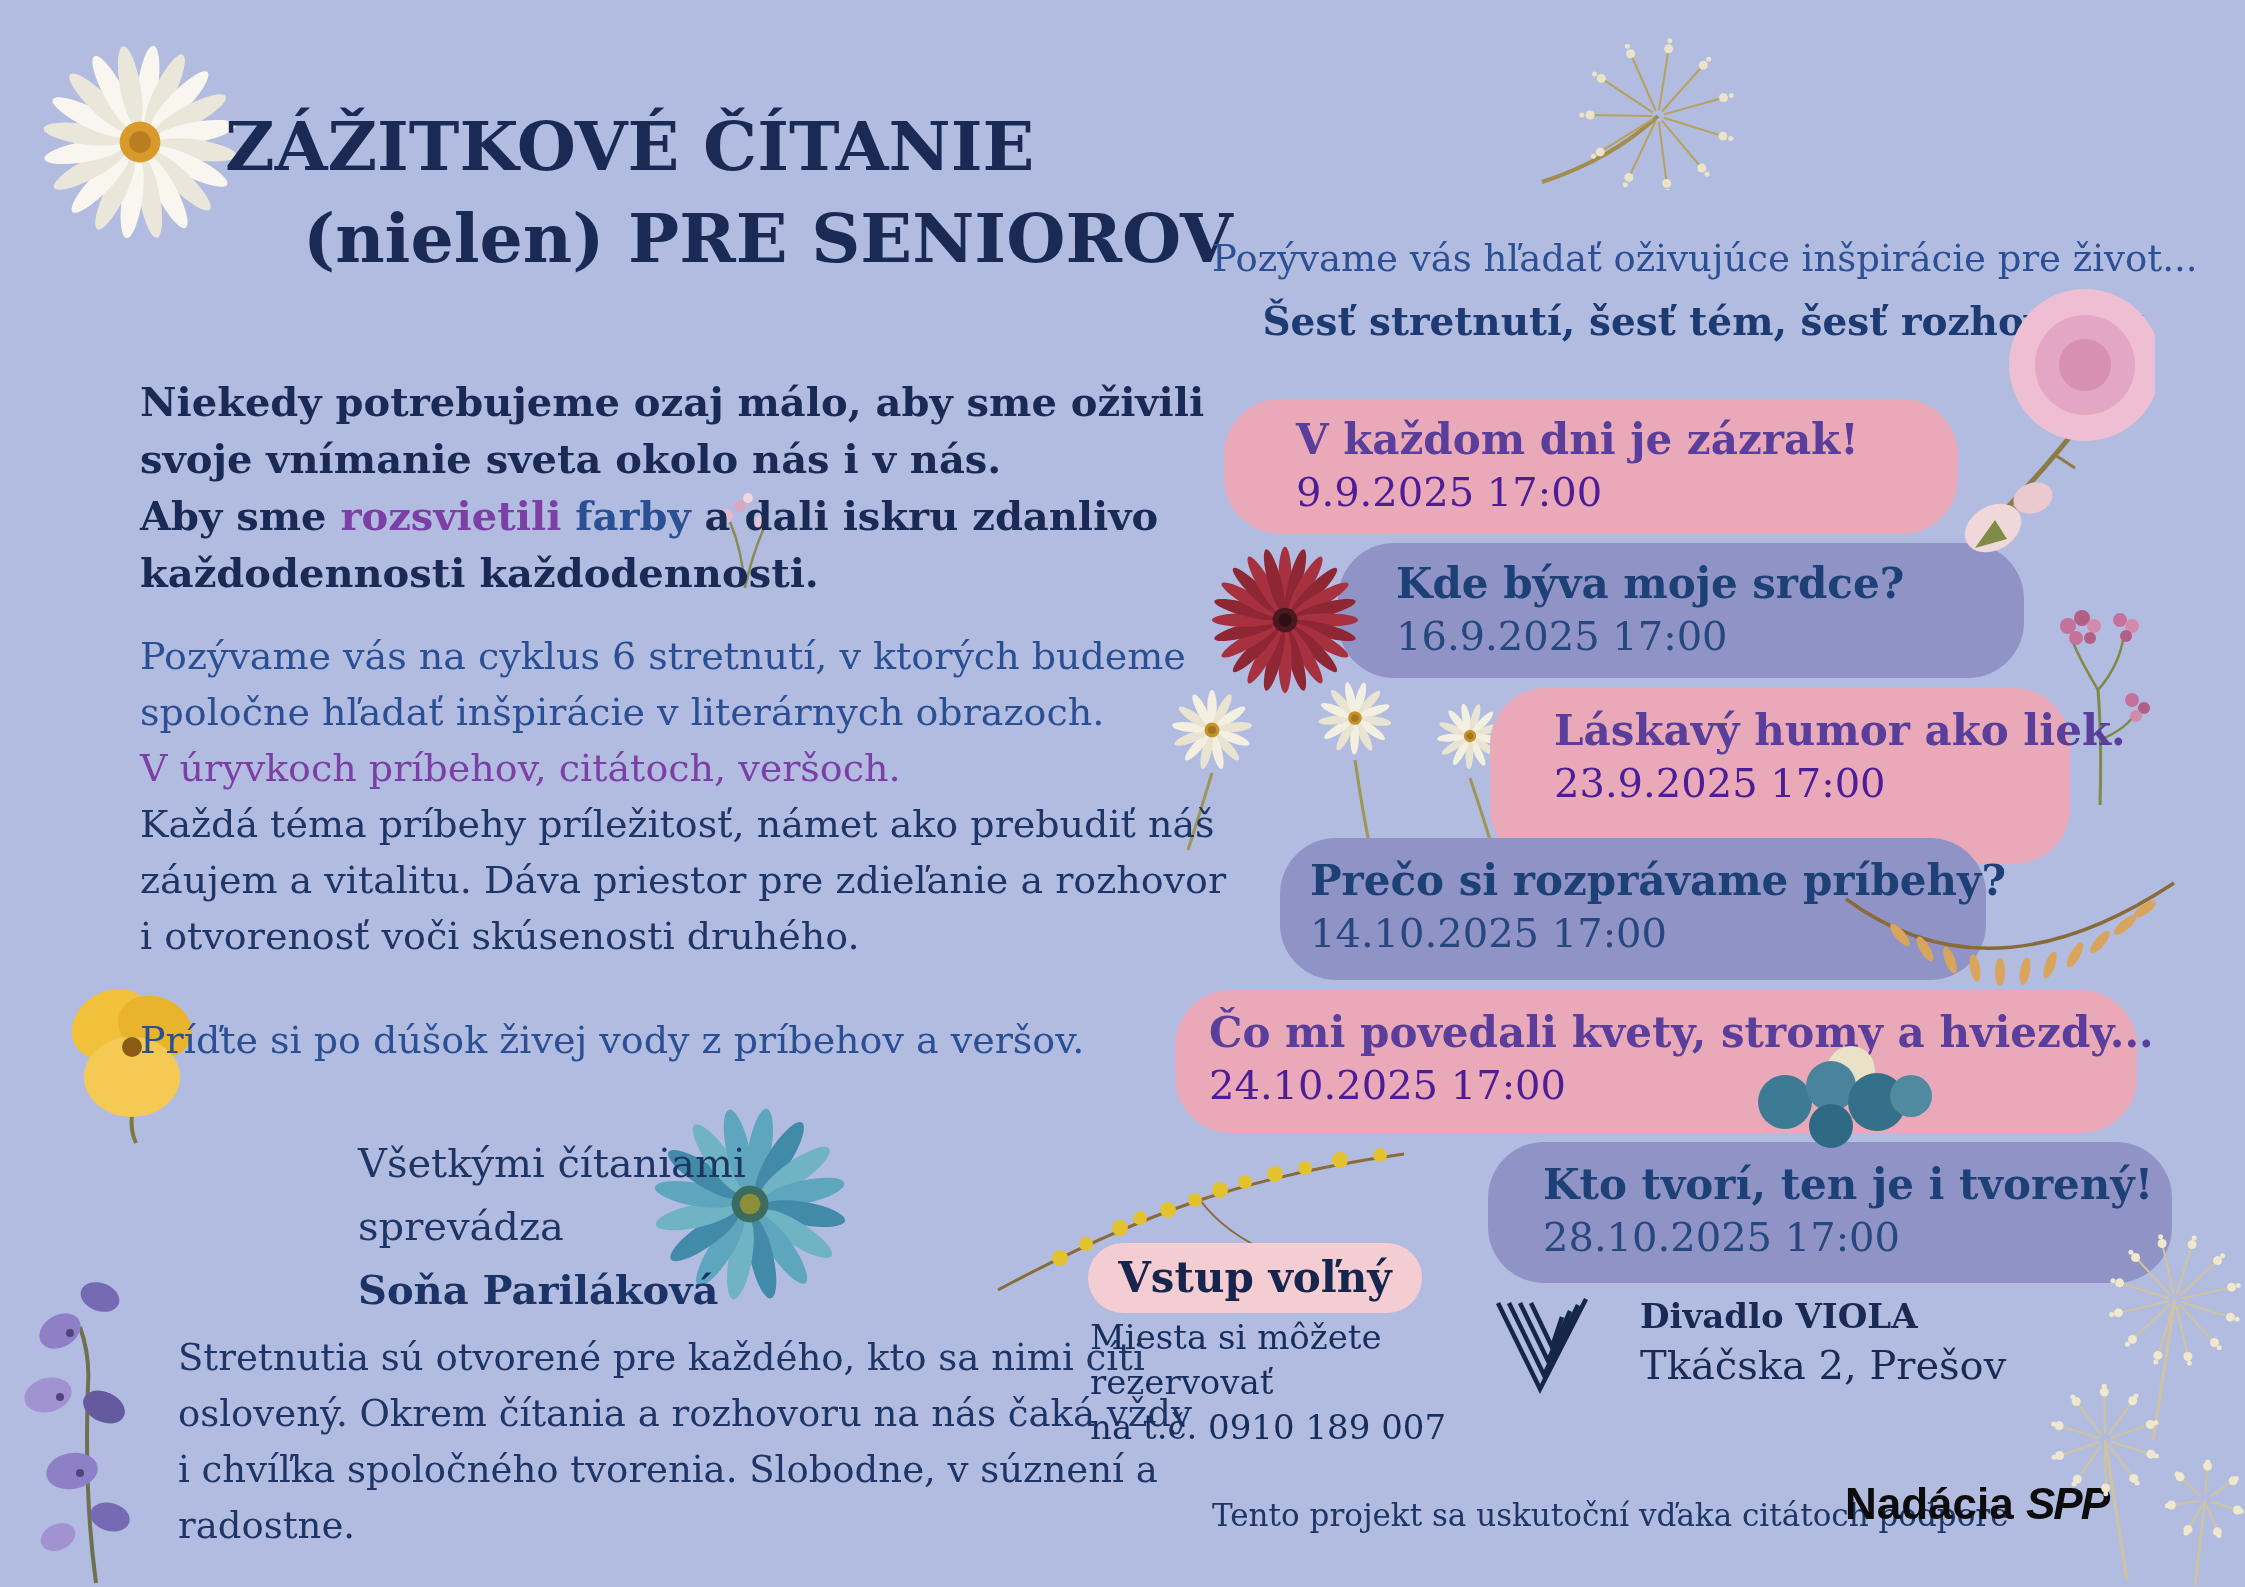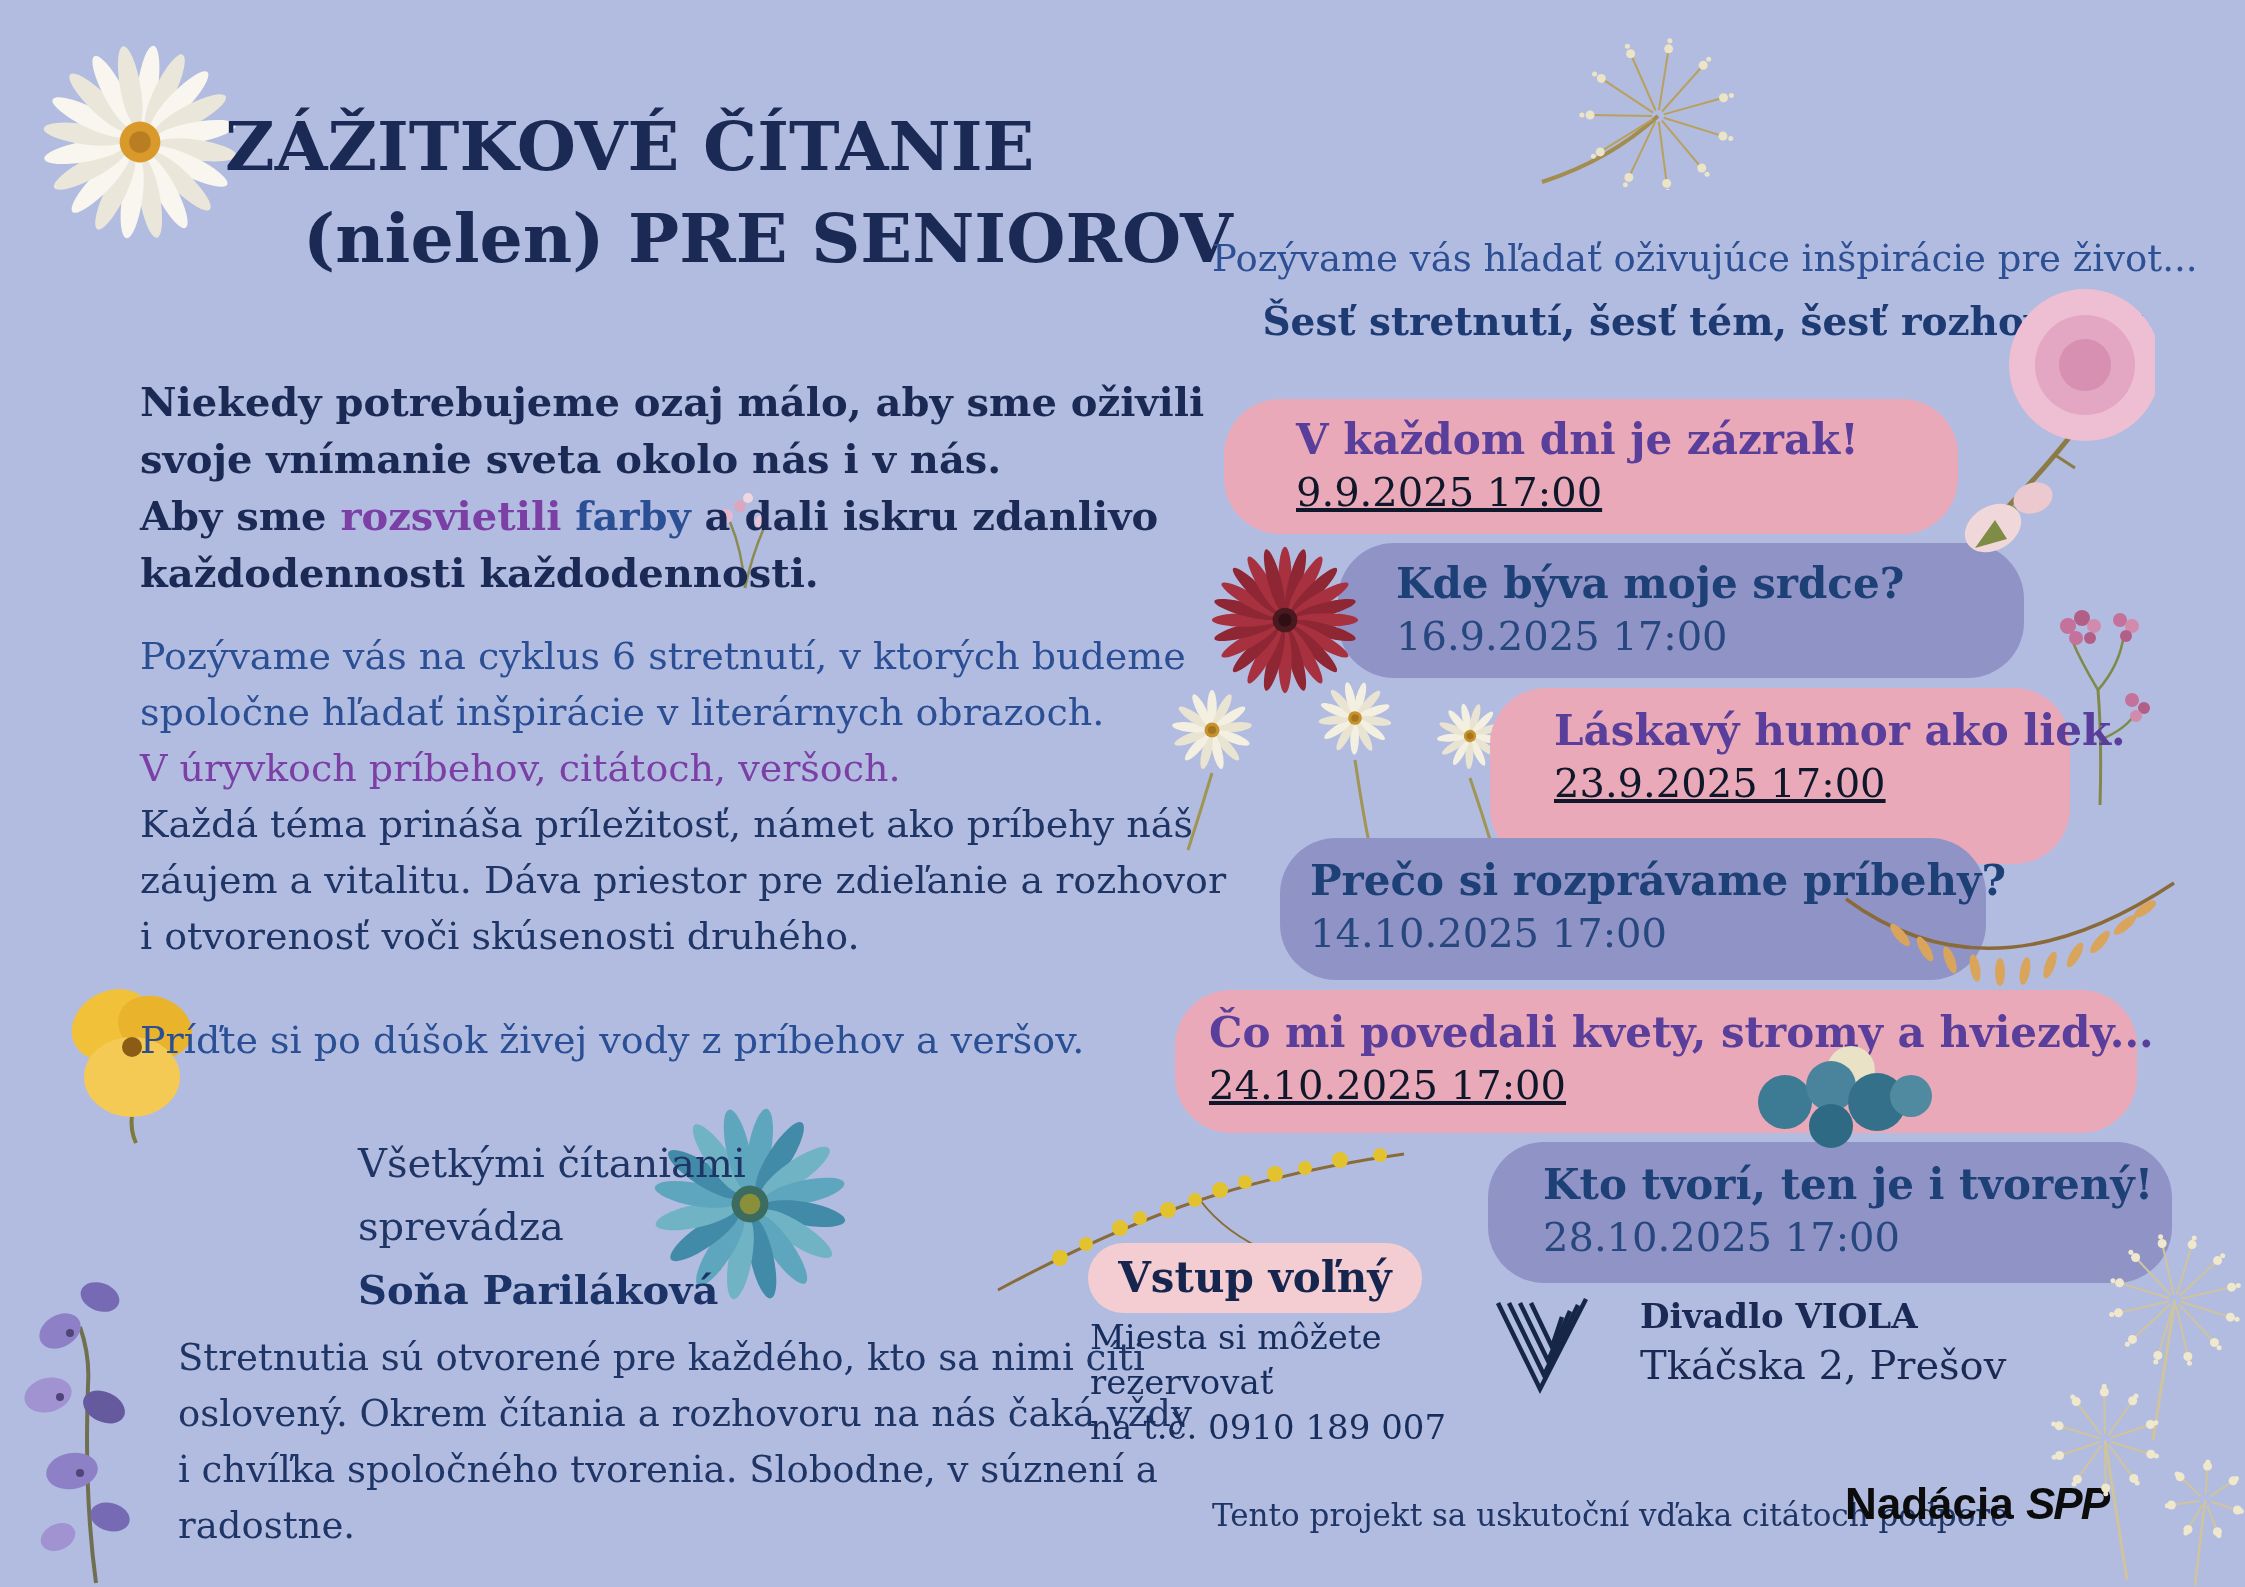--- a/index.html
+++ b/index.html
@@ -26,21 +26,21 @@
   .p-presenter{font-size:40px;line-height:63px;color:#1e3566;}
   .p-presenter .bold{font-weight:bold;color:#1b3366;}
   .p-note{font-size:37px;line-height:56px;color:#1e3566;}
   
   .bubble{border-radius:56px;box-sizing:border-box;z-index:3;}
   .bubble.pink{background:#eaa9b8;}
   .bubble.violet{background:#9093c6;}
   .ev-title{font-size:42px;font-weight:bold;line-height:54px;white-space:pre;}
   .ev-date{font-size:40px;line-height:50px;white-space:pre;}
   .bubble.pink .ev-title{color:#5a3e9b;}
-  .bubble.pink .ev-date{color:#0f172a;text-decoration:underline;}
+  .bubble.pink .ev-date{color:#4c1d95;}
   .bubble.violet .ev-title{color:#1d4077;}
   .bubble.violet .ev-date{color:#27477f;}
   
   .badge{background:#f4cdd2;border-radius:40px;width:334px;height:70px;line-height:70px;
          text-align:center;font-size:42px;font-weight:bold;color:#15254d;z-index:3;}
   .resv{font-size:34px;line-height:45px;color:#172d5c;}
   .venue-name{font-size:34px;font-weight:600;color:#1b2a55;}
   .venue-addr{font-size:40px;color:#1b2a55;}
   .support{font-size:31px;color:#1e3566;}
   .sponsor{font-family:"Liberation Sans", sans-serif;color:#0c0c0c;font-size:44px;font-weight:bold;white-space:pre;}
@@ -459,21 +459,21 @@
     <div class="line">Niekedy potrebujeme ozaj málo, aby sme oživili</div>
     <div class="line">svoje vnímanie sveta okolo nás i v nás.</div>
     <div class="line"><span>Aby sme </span><span class="purple">rozsvietili</span><span> </span><span class="blue">farby</span><span> a dali iskru zdanlivo</span></div>
     <div class="line">každodennosti každodennosti.</div>
   </div>
 
   <div class="abs z3 p-about" style="left:140px;top:628px;">
     <div class="line blue">Pozývame vás na cyklus 6 stretnutí, v ktorých budeme</div>
     <div class="line blue">spoločne hľadať inšpirácie v literárnych obrazoch.</div>
     <div class="line purple">V úryvkoch príbehov, citátoch, veršoch.</div>
-    <div class="line navy2">Každá téma prináša príležitosť, námet ako príbehy náš</div>
+    <div class="line navy2">Každá téma príbehy príležitosť, námet ako prebudiť náš</div>
     <div class="line navy2">záujem a vitalitu. Dáva priestor pre zdieľanie a rozhovor</div>
     <div class="line navy2">i otvorenosť voči skúsenosti druhého.</div>
   </div>
 
   <div class="abs z3 p-invite line" style="left:140px;top:1018px;">Príďte si po dúšok živej vody z príbehov a veršov.</div>
 
   <div class="abs z3 p-presenter" style="left:358px;top:1132px;">
     <div class="line">Všetkými čítaniami</div>
     <div class="line">sprevádza</div>
     <div class="line bold">Soňa Pariláková</div>

